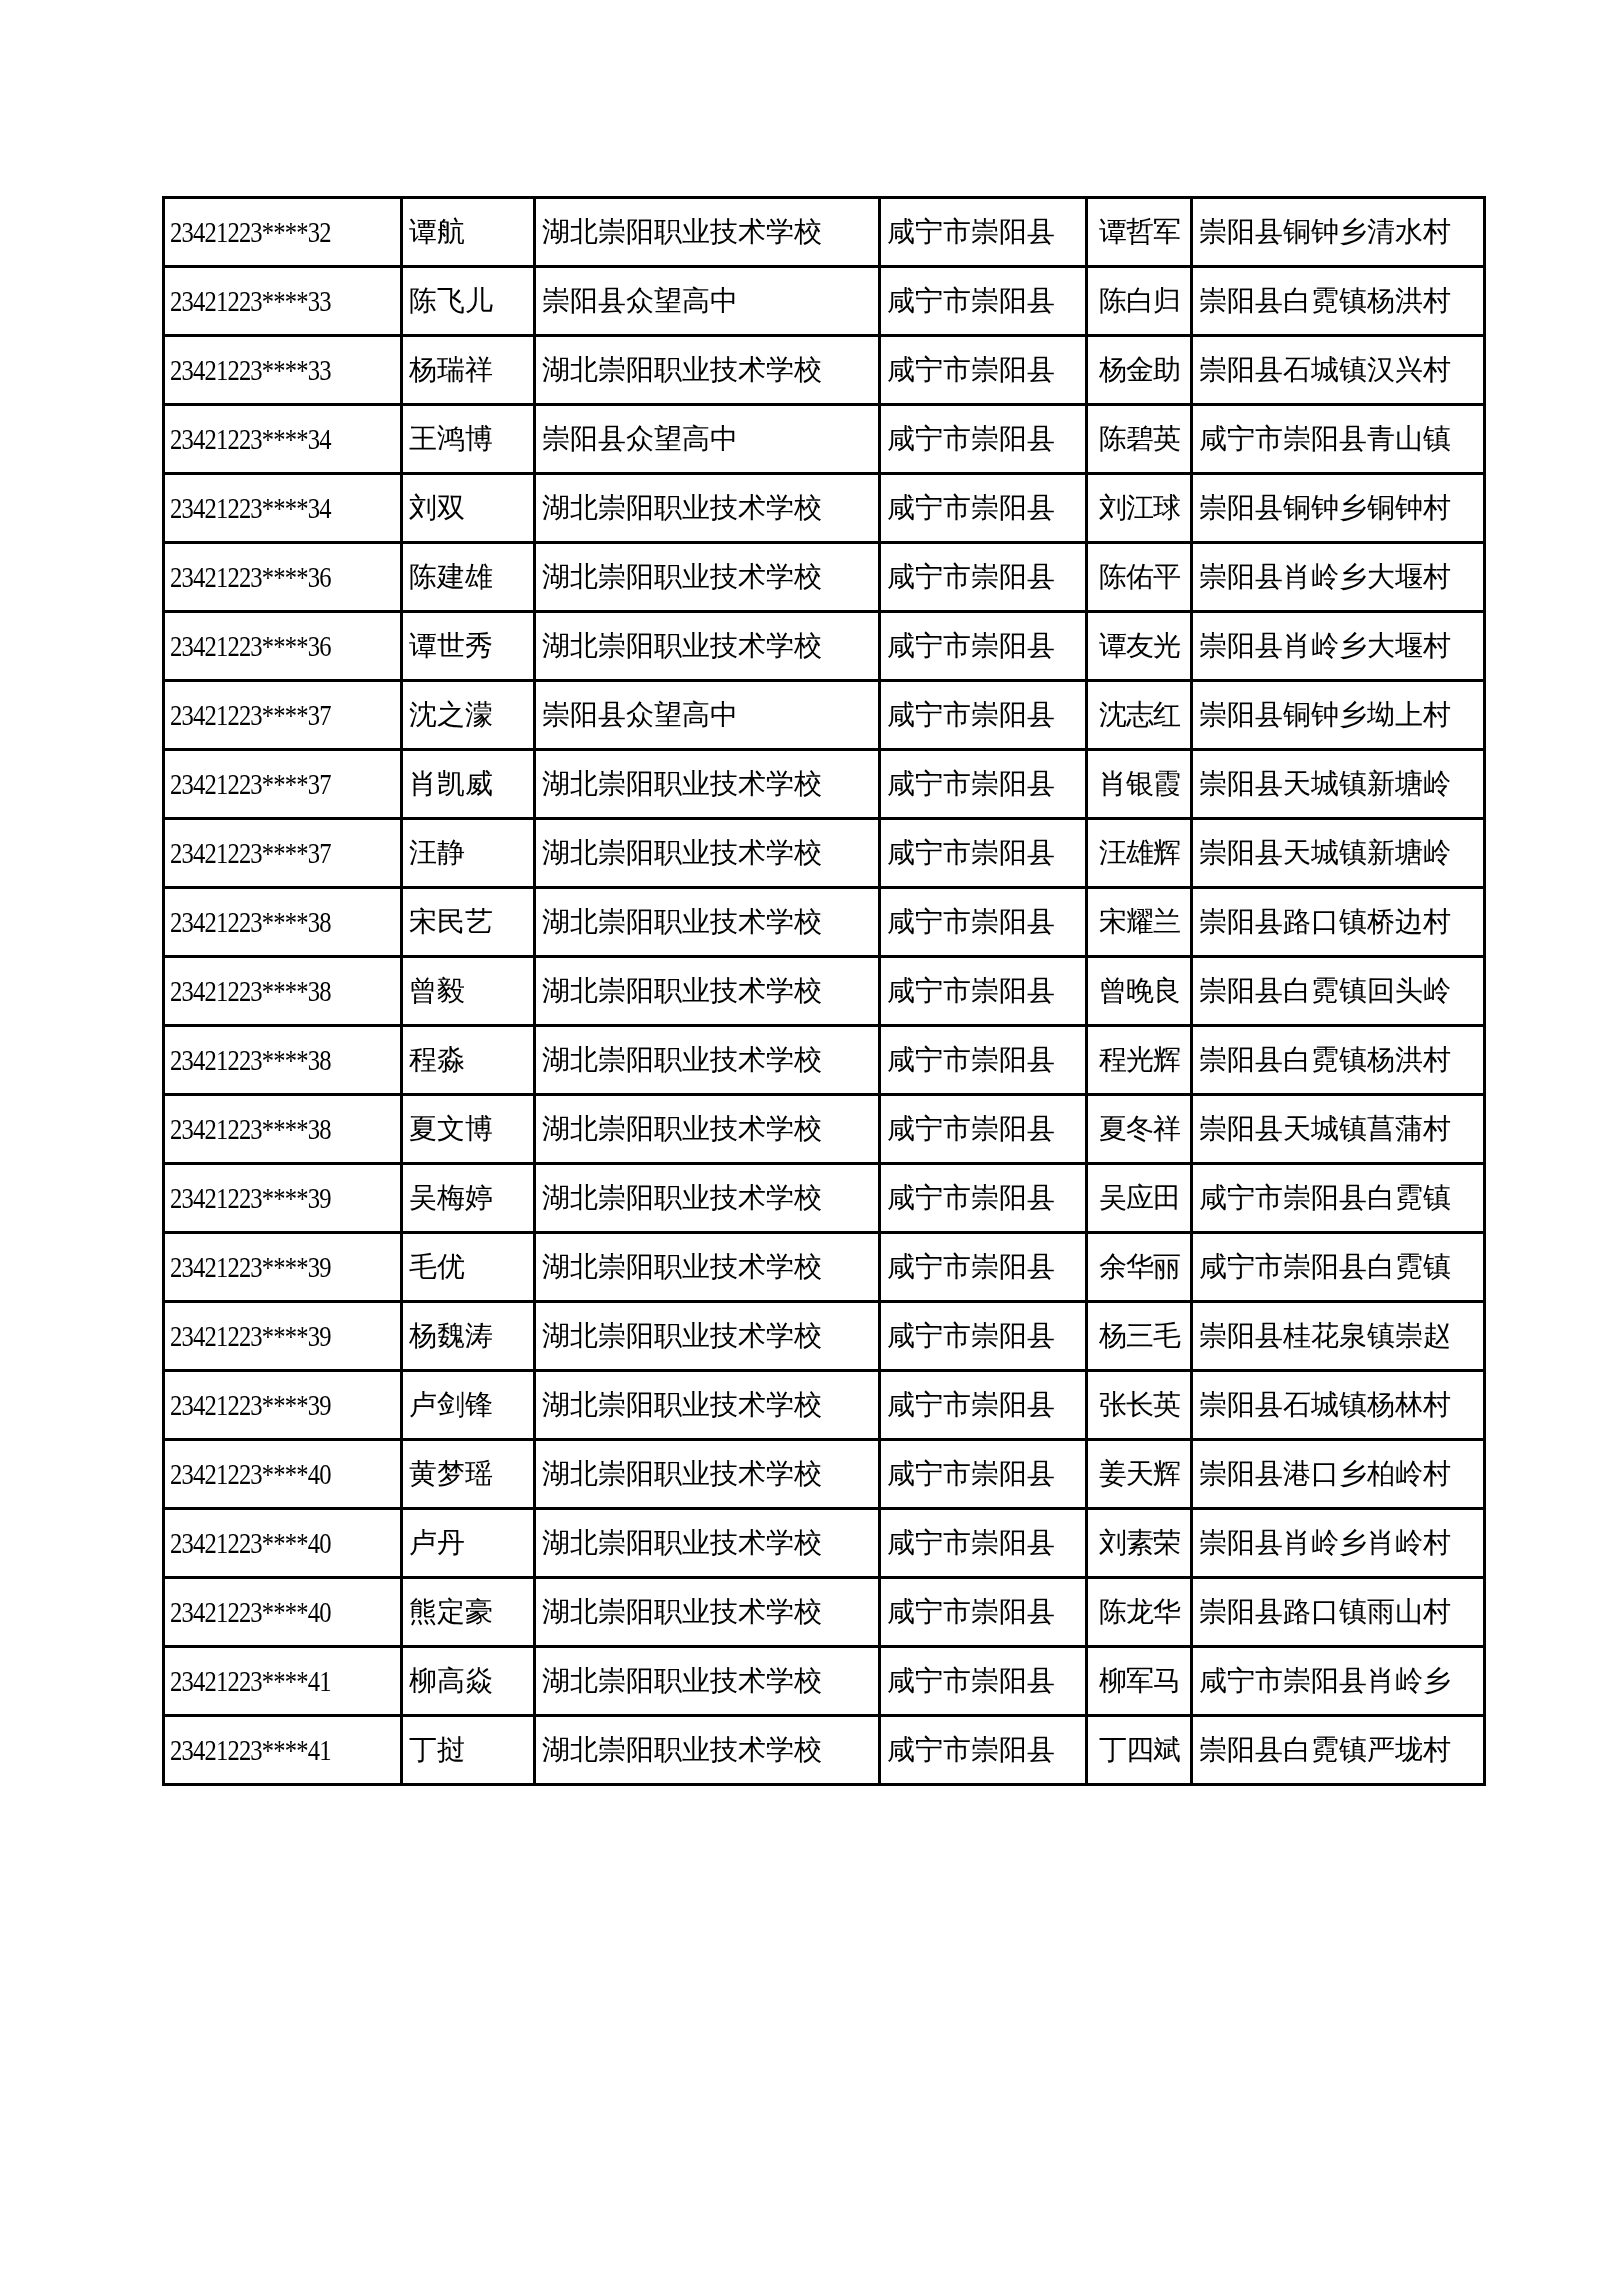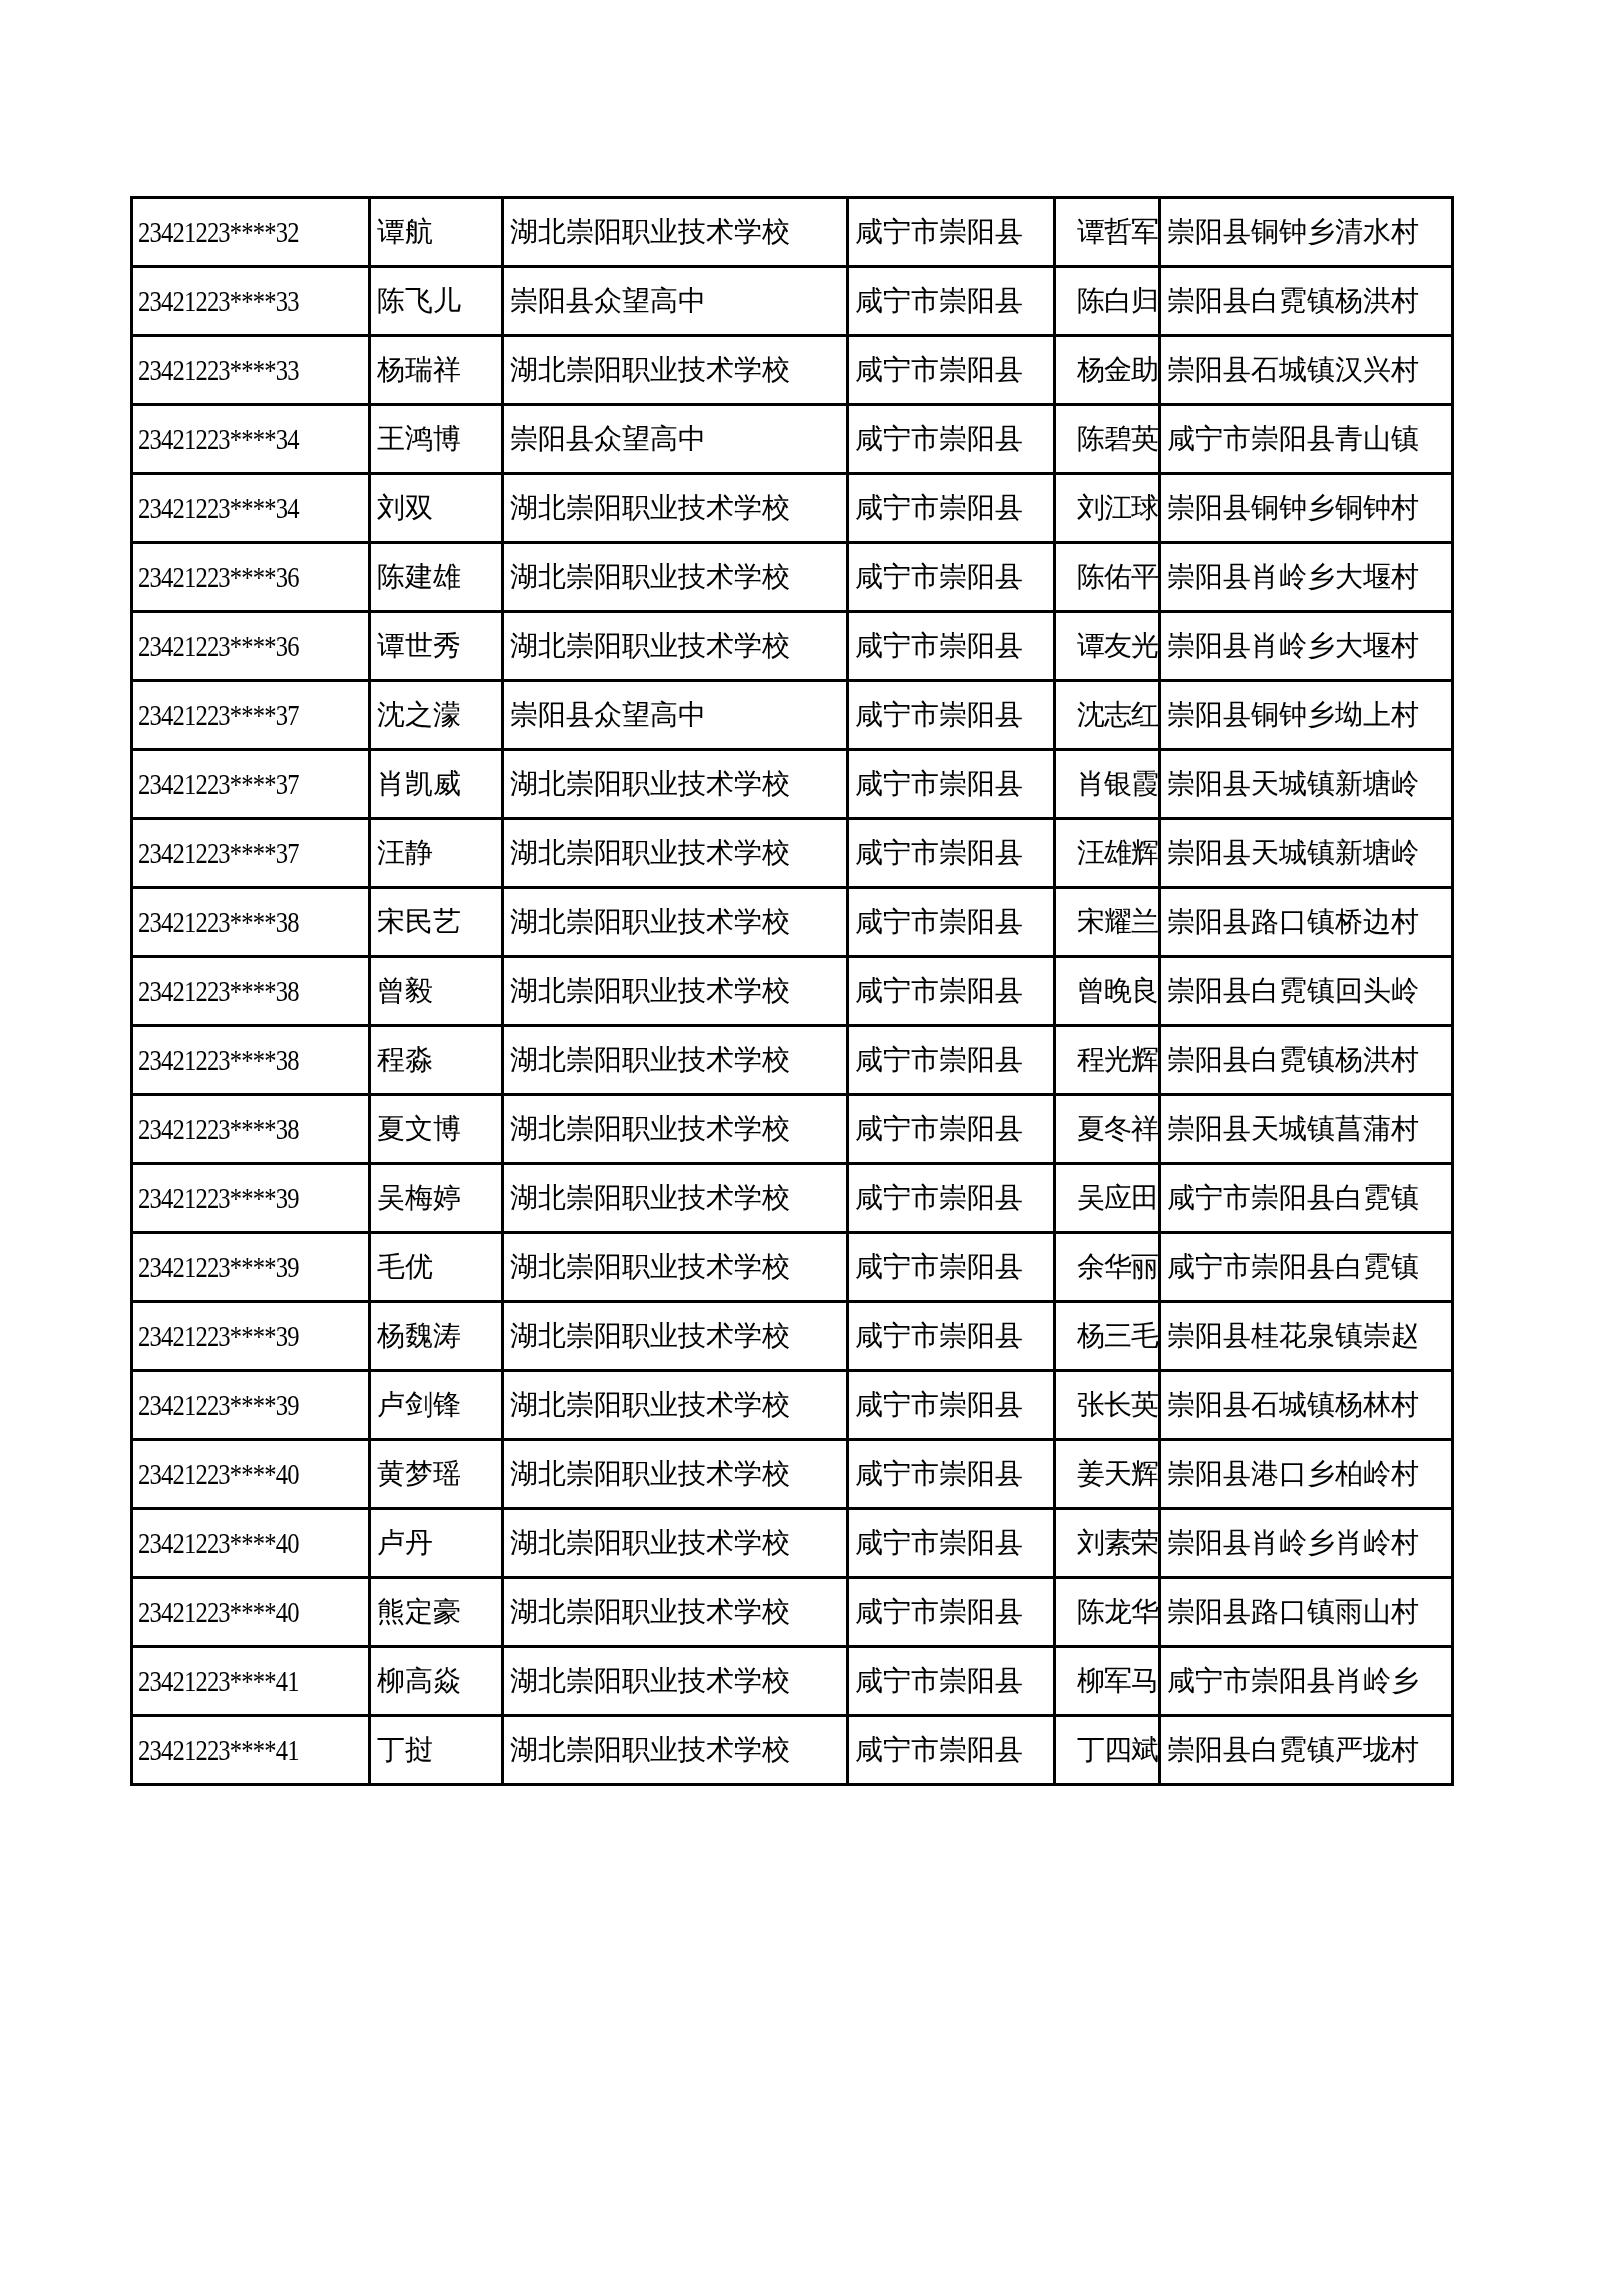--- a/index.html
+++ b/index.html
@@ -1,24 +1,24 @@
 <!DOCTYPE html>
 <html><head>
 <meta charset="utf-8">
 <style>
   html, body { margin:0; padding:0; background:#ffffff; }
   body { width:1621px; height:2293px; position:relative; overflow:hidden;
          font-family:"DejaVu Serif", "Liberation Serif", serif; color:#000; }
-  #sheet { position:absolute; left:130px; top:196px; }
+  #sheet { position:absolute; left:162px; top:196px; }
   table { border-collapse:collapse; table-layout:fixed; }
   td { border:3.9px solid #000; height:66px; padding:0 0 0 5.9px; white-space:nowrap;
        overflow:hidden; font-size:28px; line-height:66px; vertical-align:middle; }
   td.c-id { font-family:"Liberation Serif", serif; font-size:30px; letter-spacing:-1px; padding-left:4.9px; }
   td.c-id span { display:inline-block; transform:scaleX(0.82); transform-origin:left center; }
-  td.c-parent { padding-left:17px; letter-spacing:-1px;text-align:right; }
+  td.c-parent { padding-left:11px; letter-spacing:-1px; }
   col.w-id { width:238px; } col.w-name { width:133px; } col.w-school { width:345px; }
   col.w-city { width:207px; } col.w-parent { width:105px; } col.w-addr { width:293px; }
 </style>
 </head>
 <body>
 
 <div id="sheet">
   <table>
     <colgroup>
       <col class="w-id">

